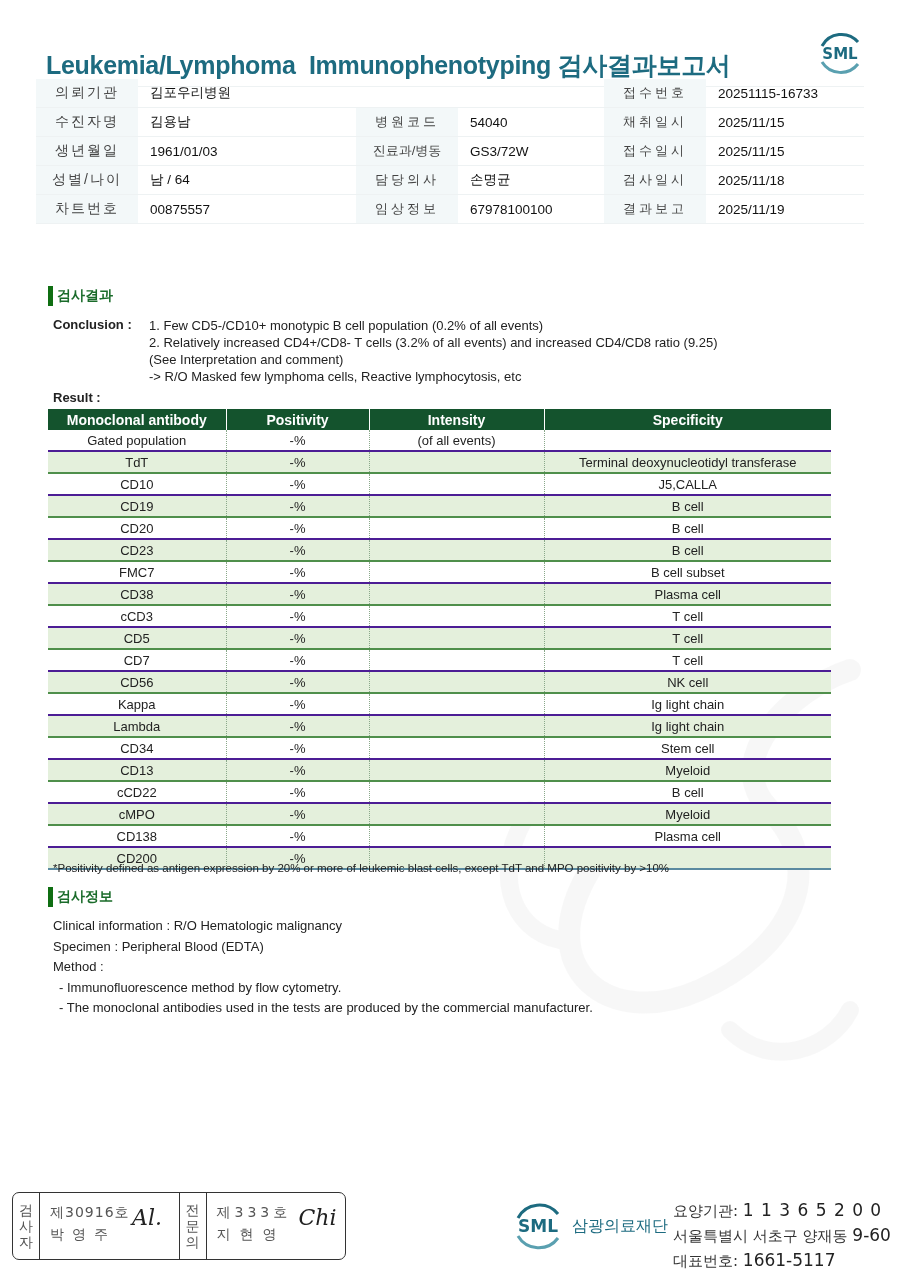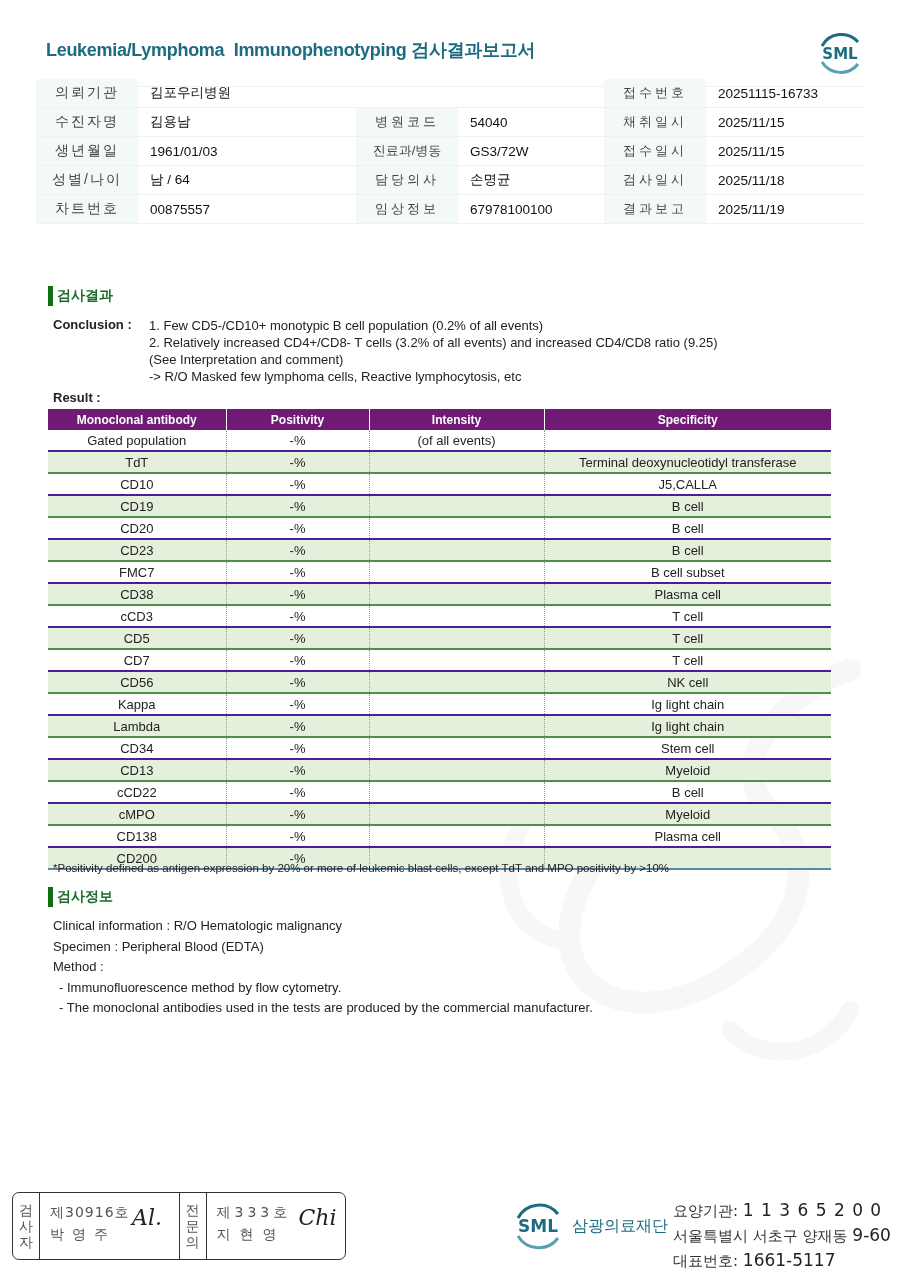--- a/index.html
+++ b/index.html
@@ -2,43 +2,43 @@
 <html><head>
 <meta charset="utf-8">
 <style>
   html, body { margin:0; padding:0; }
   body {
     width:900px; height:1271px; position:relative; overflow:hidden;
     background:#ffffff; color:#222;
     font-family:"Liberation Sans", "DejaVu Sans", sans-serif;
   }
   .title {
-    position:absolute; left:46px; top:38px;
-    font-size:18px; font-weight:bold; color:#1d6b80; letter-spacing:-0.3px;
+    position:absolute; left:46px; top:49px;
+    font-size:25px; font-weight:bold; color:#1d6b80; letter-spacing:-0.3px;
     white-space:pre;
   }
   .logo-top { position:absolute; left:812px; top:28px; width:56px; height:50px; }
   .title-rule { position:absolute; left:36px; top:86px; width:828px; height:1px; background:#eef2f3; }
 
   
   .info { position:absolute; left:36px; top:79px; width:828px; border-collapse:collapse; font-size:13px; }
   .info td { height:28px; padding:0; border-bottom:1px solid #eef2f3; vertical-align:middle; }
   .info .lbl { background:#f3f8f9; color:#444; text-align:center; letter-spacing:2px; font-size:14px; }
   .info .lbl.sm { font-size:13px; letter-spacing:3px; }
   .info .val { padding-left:12px; color:#111; font-size:13.5px; }
 
   .sec-h { position:absolute; left:48px; font-size:14px; font-weight:bold; color:#1a6b2a; display:flex; align-items:center; }
   .sec-bar { width:5px; height:20px; background:#0f6e12; margin-right:4px; }
 
   .concl-label { position:absolute; left:53px; top:317px; font-size:13px; font-weight:bold; color:#222; }
   .concl-lines { position:absolute; left:149px; top:317px; font-size:13px; line-height:17px; color:#222; }
   .result-label { position:absolute; left:53px; top:390px; font-size:13px; font-weight:bold; }
 
   .res { position:absolute; left:48px; top:409px; width:783px; border-collapse:collapse; font-size:13px; table-layout:fixed; }
-  .res th { background:#701a75; color:#fff; height:21px; font-size:12px; font-weight:bold; border-right:1px solid #fff; padding:0; }
+  .res th { background:#14532d; color:#fff; height:21px; font-size:14px; font-weight:bold; border-right:1px solid #fff; padding:0; }
   .res th:last-child { border-right:none; }
   .res td { height:20px; padding:0; text-align:center; color:#222; border-right:1px dotted #8aa88a; }
   .res td:last-child { border-right:none; }
   .res tr.alt td { background:#e4f0dc; border-top:2px solid #4c1d95; border-bottom:2px solid #4f8f4b; }
   .res tr.last td { border-bottom:2px solid #5a8aa0; }
 
   .footnote { position:absolute; left:53px; top:862px; font-size:11.5px; color:#222; }
   .info2 { position:absolute; left:53px; top:916px; font-size:13px; line-height:20.5px; color:#222; }
   .info2 .ind { padding-left:6px; }
 

